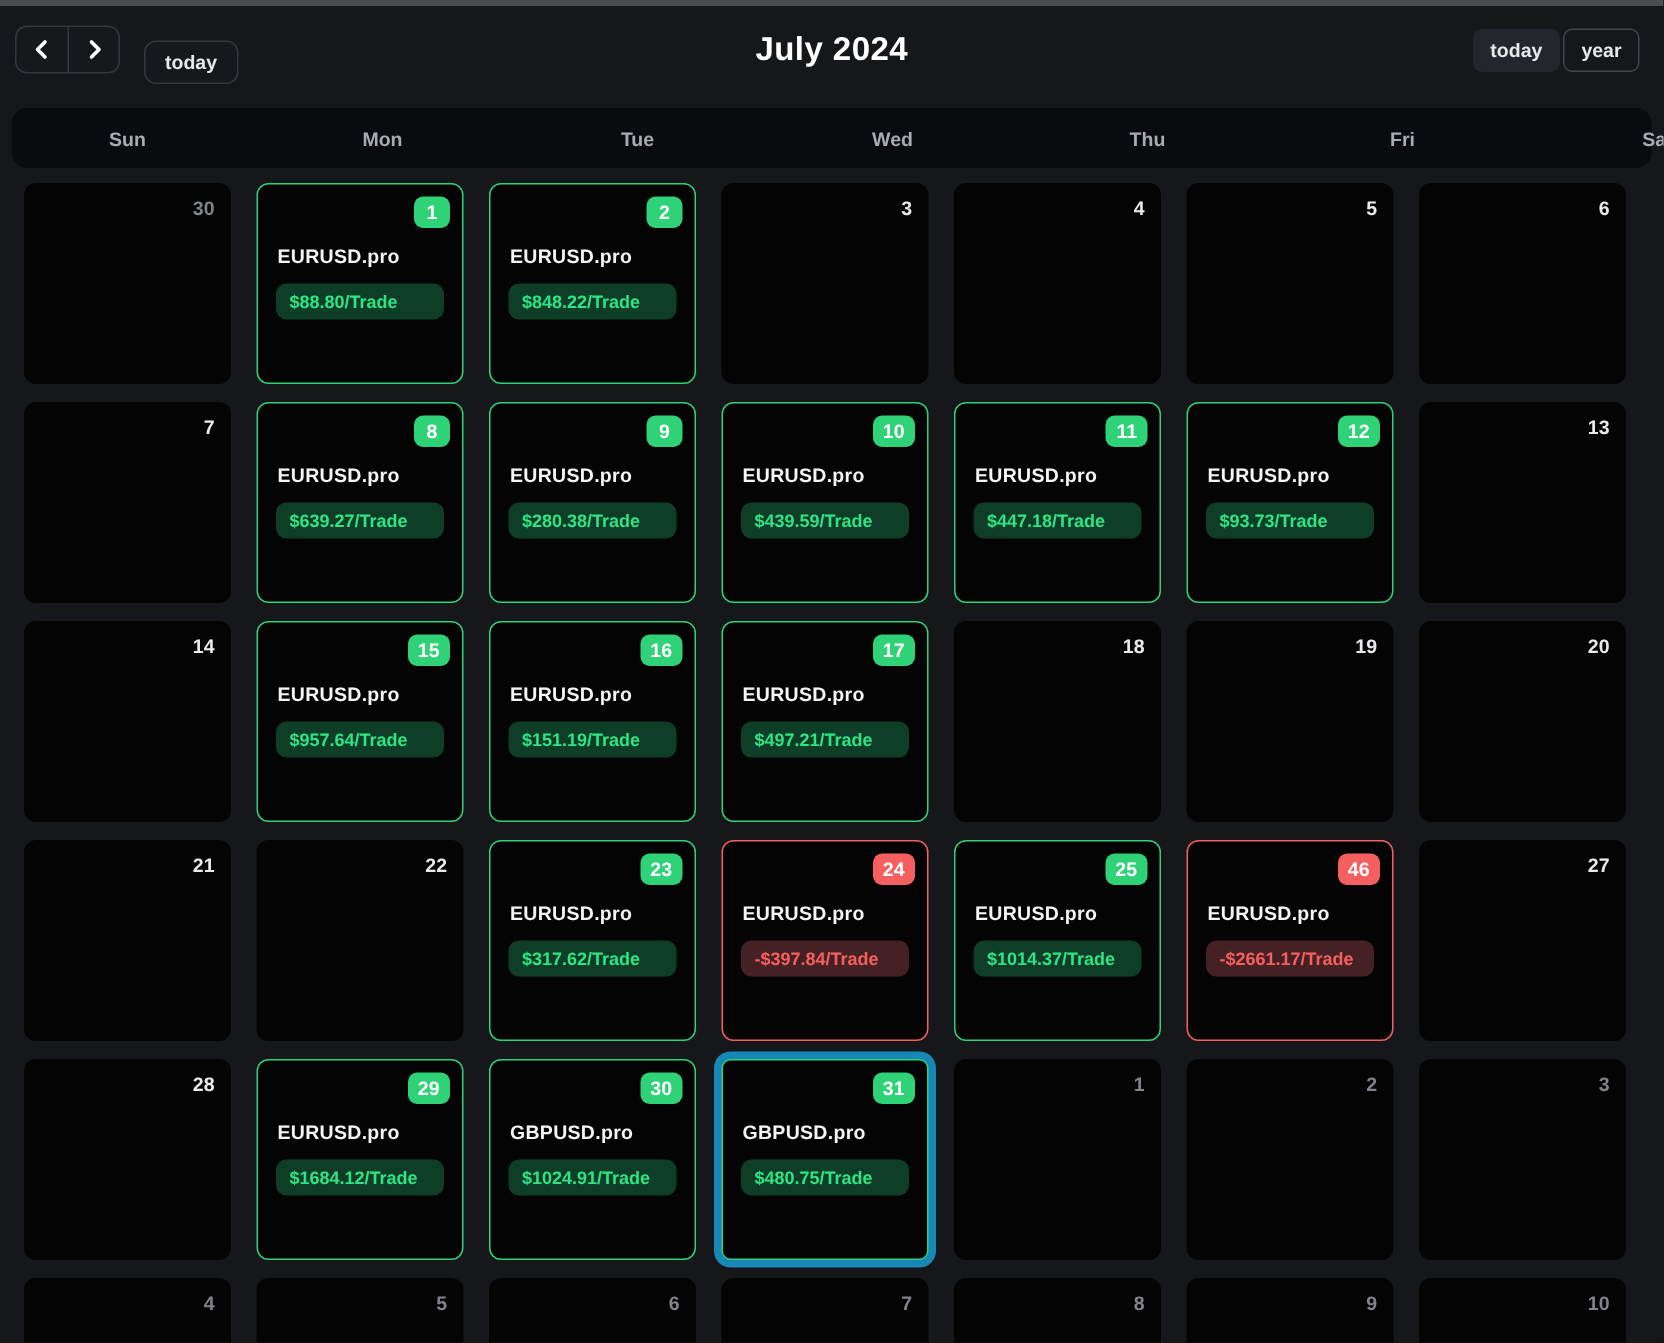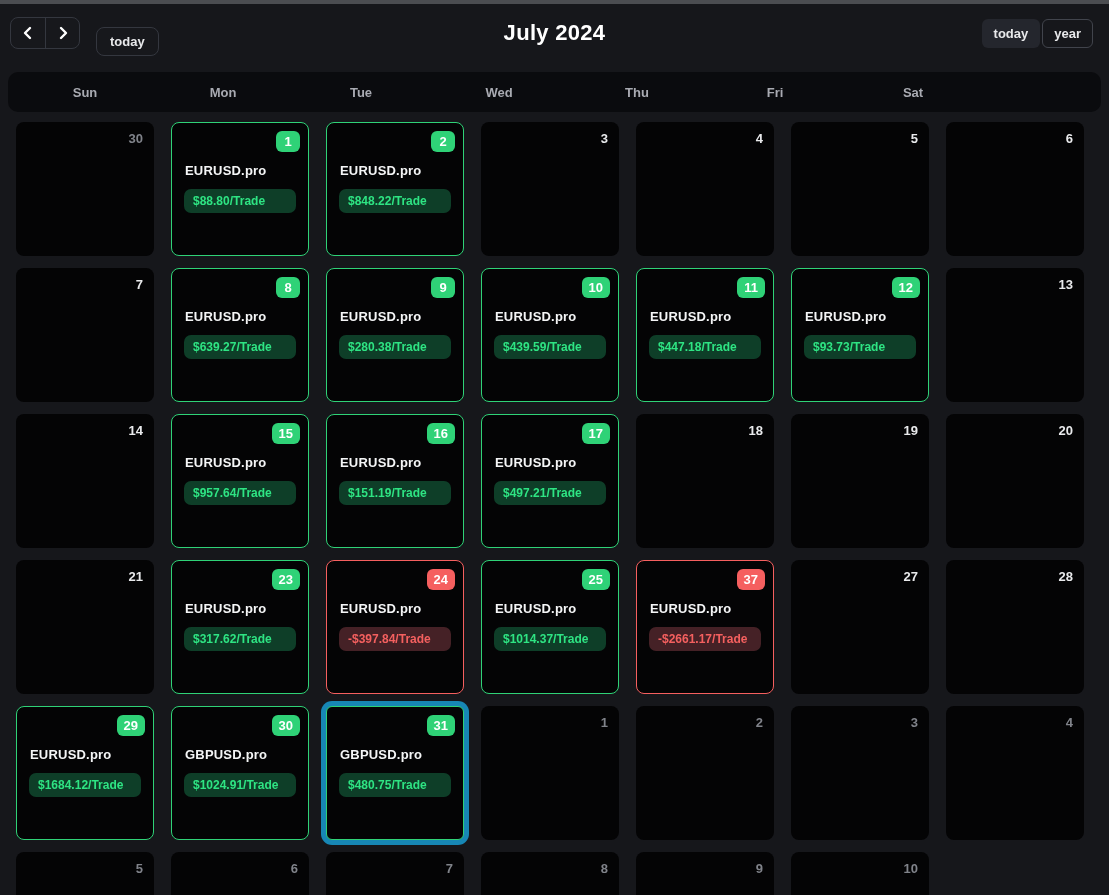--- a/index.html
+++ b/index.html
@@ -21,21 +21,21 @@
   .today-btn { margin-left:16px; border:1px solid #34373f; border-radius:8px; background:#17181c; color:#e8e9eb; font:600 13px "Liberation Sans",sans-serif; padding:6px 13px; cursor:pointer;margin-top:16px; }
   .cal-title { position:absolute; left:0; right:0; text-align:center; font-size:22px; font-weight:700; color:#ffffff; letter-spacing:.3px; pointer-events:none; }
   .view-toggle { margin-left:auto; display:inline-flex; align-items:center; gap:2px; position:relative; z-index:2; }
   .view-btn { font:600 13px "Liberation Sans",sans-serif; color:#e8e9eb; border-radius:6px; padding:6px 11px; cursor:pointer; border:1px solid transparent; background:transparent; }
   .view-btn.active-fill { background:#24262d; }
   .view-btn.outlined { border-color:#41444c; background:#16171b; }
 
   
   .weekday-bar {
     margin:10px 8px 10px 8px; height:40px; background:#0a0b0e; border-radius:10px;
-    display:grid; grid-template-columns:repeat(7,138px); column-gap:0; padding-left:8px;
+    display:grid; grid-template-columns:repeat(7,138px); column-gap:32px; padding-left:8px;
     align-items:center;
   }
   .weekday { text-align:center; font-size:13px; font-weight:700; color:#a9abb2; }
 
   
   .calendar {
     display:grid; grid-template-columns:repeat(7,138px); grid-auto-rows:134px;
     column-gap:17px; row-gap:12px; padding:0 25px 0 16px;
   }
   .cell { position:relative; background:#040405; border-radius:8px; cursor:pointer; }
@@ -168,37 +168,40 @@
     </div>
     <div class="cell">
       <span class="daynum">19</span>
     </div>
     <div class="cell">
       <span class="daynum">20</span>
     </div>
     <div class="cell">
       <span class="daynum">21</span>
     </div>
+    <div class="cell">
+      <span class="daynum">22</span>
+    </div>
     <div class="cell profit">
       <span class="badge profit-badge">23</span>
       <div class="symbol">EURUSD.pro</div>
       <div class="pill profit-pill">$317.62/Trade</div>
     </div>
     <div class="cell loss">
       <span class="badge loss-badge">24</span>
       <div class="symbol">EURUSD.pro</div>
       <div class="pill loss-pill">-$397.84/Trade</div>
     </div>
     <div class="cell profit">
       <span class="badge profit-badge">25</span>
       <div class="symbol">EURUSD.pro</div>
       <div class="pill profit-pill">$1014.37/Trade</div>
     </div>
     <div class="cell loss">
-      <span class="badge loss-badge">37</span>
+      <span class="badge loss-badge">46</span>
       <div class="symbol">EURUSD.pro</div>
       <div class="pill loss-pill">-$2661.17/Trade</div>
     </div>
     <div class="cell">
       <span class="daynum">27</span>
     </div>
     <div class="cell">
       <span class="daynum">28</span>
     </div>
     <div class="cell profit">

